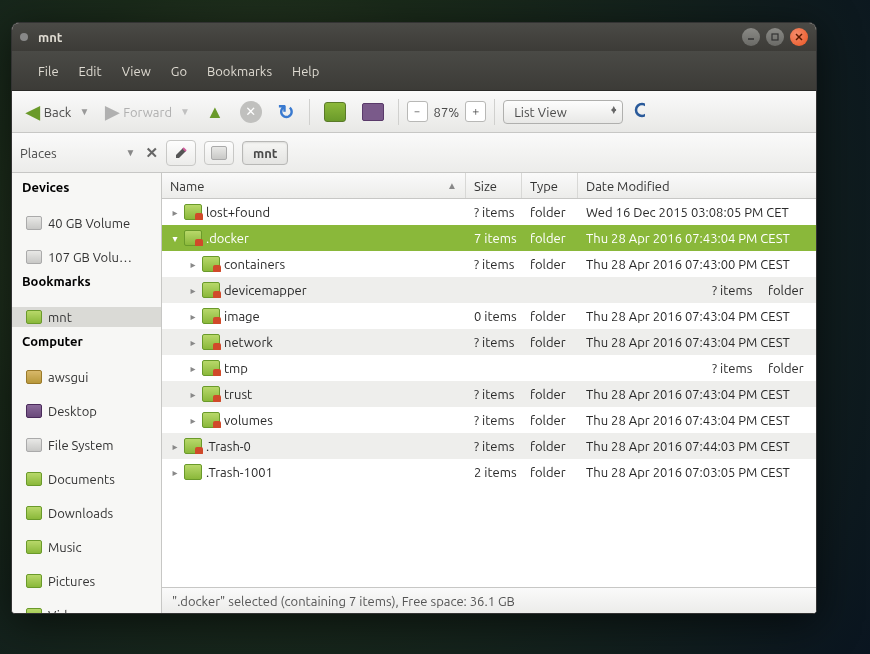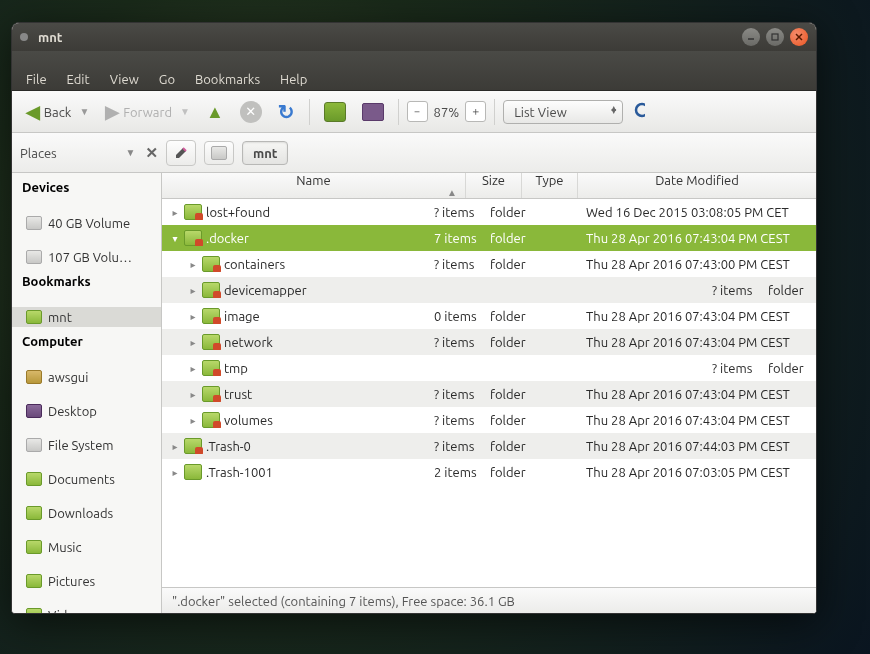--- a/index.html
+++ b/index.html
@@ -6,21 +6,21 @@
 body { background: radial-gradient(circle at 30% 40%, #3a4a2a 0%, #1a2a1a 40%, #0a1520 100%); width: 870px; height: 654px; overflow: hidden; position: relative; }
 .window { position: absolute; left: 11px; top: 22px; width: 806px; height: 592px; background: #f2f1f0; border-radius: 8px 8px 4px 4px; box-shadow: 0 8px 40px rgba(0,0,0,0.6); display: flex; flex-direction: column; overflow: hidden; border: 1px solid #333; }
 .titlebar { height: 28px; background: linear-gradient(to bottom, #4a4a46 0%, #3c3b37 100%); display: flex; align-items: center; padding: 0 8px; color: #dfdbd2; font-size: 13px; }
 .titlebar .dot { width: 8px; height: 8px; border-radius: 50%; background: #888; margin-right: 10px; }
 .titlebar .title { flex: 1; font-weight: bold; }
 .win-controls { display: flex; gap: 6px; }
 .win-btn { width: 18px; height: 18px; border-radius: 50%; display: flex; align-items: center; justify-content: center; font-size: 10px; color: #333; }
 .win-min { background: linear-gradient(#8a8a86,#6a6a66); }
 .win-max { background: linear-gradient(#8a8a86,#6a6a66); }
 .win-close { background: radial-gradient(circle at 35% 35%, #f58c6c, #e95420); }
-.menubar { height: 40px; background: linear-gradient(to bottom,#4a4a46,#3c3b37); display: flex; align-items: flex-end; padding: 0 4px; color: #dfdbd2; font-size: 13px; border-bottom: 1px solid #2a2a28; }
+.menubar { height: 40px; background: linear-gradient(to bottom,#4a4a46,#3c3b37); display: flex; align-items: center; padding: 0 16px; color: #dfdbd2; font-size: 13px; border-bottom: 1px solid #2a2a28; }
 .menubar .mi { padding: 4px 10px; cursor: default; }
 .toolbar { height: 42px; background: linear-gradient(to bottom,#fafafa,#e8e8e6); border-bottom: 1px solid #c7c7c5; display: flex; align-items: center; padding: 0 8px; gap: 4px; font-size: 13px; color: #4a4a4a; }
 .tb-btn { display: flex; align-items: center; gap: 4px; padding: 3px 6px; border-radius: 4px; }
 .tb-sep { width: 1px; height: 26px; background: #d0d0ce; margin: 0 4px; }
 .arrow-left { color:#6a9a2a; font-size:18px; font-weight:bold; }
 .arrow-right { color:#b0b0b0; font-size:18px; font-weight:bold; }
 .arrow-up { color:#6a9a2a; font-size:18px; font-weight:bold; }
 .circle-ic { width:22px; height:22px; border-radius:50%; display:flex; align-items:center; justify-content:center; font-size:13px; }
 .stop-ic { background:#c0c0be; color:#fff; }
 .reload-ic { color:#3a7ad0; font-size:20px; font-weight:bold; }
@@ -42,34 +42,34 @@
 .sb-item { display:flex; align-items:center; gap:6px; padding:3px 10px 3px 14px; white-space:nowrap; overflow:hidden; text-overflow:ellipsis;margin-top:14px; }
 .sb-item.sel { background:#dadad6; }
 .sb-ic { width:16px; height:14px; flex-shrink:0; display:inline-block; }
 .ic-drive { background:linear-gradient(#e8e8e6,#c8c8c6); border:1px solid #aaa; border-radius:2px; }
 .ic-folder { background:linear-gradient(#b8d86a,#8ab83a); border:1px solid #6a9a2a; border-radius:2px; }
 .ic-home { background:linear-gradient(#d8b86a,#b8983a); border:1px solid #9a7a2a; border-radius:2px; }
 .ic-desktop { background:linear-gradient(#8a6a9a,#6a4a7a); border:1px solid #4a2a5a; border-radius:2px; }
 .ic-trash { background:linear-gradient(#e8e8e6,#c8c8c6); border:1px solid #aaa; border-radius:2px 2px 4px 4px; }
 .main { flex:1; display:flex; flex-direction:column; background:#fff; }
 .cols { display:flex; height:26px; background:linear-gradient(#fafafa,#ececea); border-bottom:1px solid #c7c7c5; font-size:13px; color:#333; }
-.col { display:flex; align-items:center; padding:0 8px; border-right:1px solid #d8d8d6;flex-direction:column; }
+.col { display:flex; align-items:center; padding:0 8px; border-right:1px solid #d8d8d6; }
 .col-name { flex:1; }
 .col-size { width:56px; }
 .col-type { width:56px; }
 .col-date { width:238px; border-right:none; }
 .rows { flex:1; overflow:auto; font-size:13px; color:#2a2a2a; }
 .row { display:flex; height:26px; align-items:center; }
 .row.alt { background:#eeeeec; }
 .row.sel { background:#8ab83a; color:#fff; }
 .cell { padding:0 8px; display:flex; align-items:center; gap:4px; overflow:hidden; white-space:nowrap; }
 .cell-name { flex:1; }
 .cell-size { width:56px; }
 .cell-type { width:56px; }
-.cell-date { width:238px;margin-left:40px; }
+.cell-date { width:238px; }
 .exp { width:10px; text-align:center; color:#888; font-size:10px; }
 .row.sel .exp { color:#fff; }
 .fico { width:18px; height:16px; background:linear-gradient(#b8d86a,#8ab83a); border:1px solid #6a9a2a; border-radius:2px; position:relative; flex-shrink:0; }
 .fico.locked::after { content:""; position:absolute; right:-2px; bottom:-2px; width:8px; height:8px; background:#d04a2a; border-radius:2px; }
 .statusbar { height:26px; background:linear-gradient(#fafafa,#ececea); border-top:1px solid #c7c7c5; display:flex; align-items:center; padding:0 10px; font-size:13px; color:#555; }
 svg { display:block; }
 </style>
 </head>
 <body>
 

